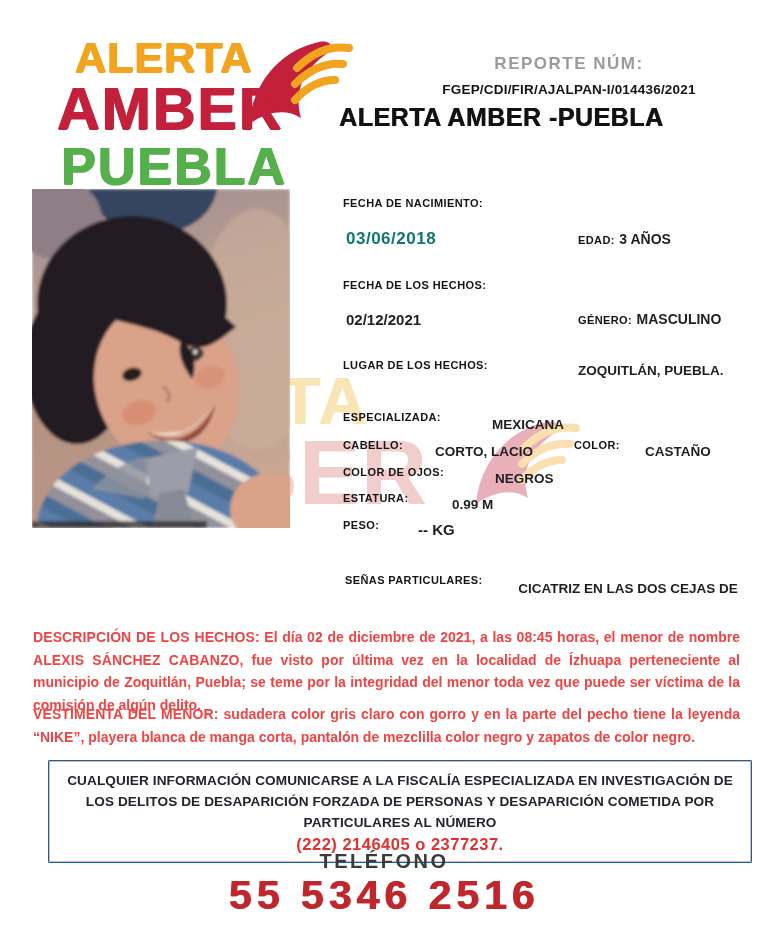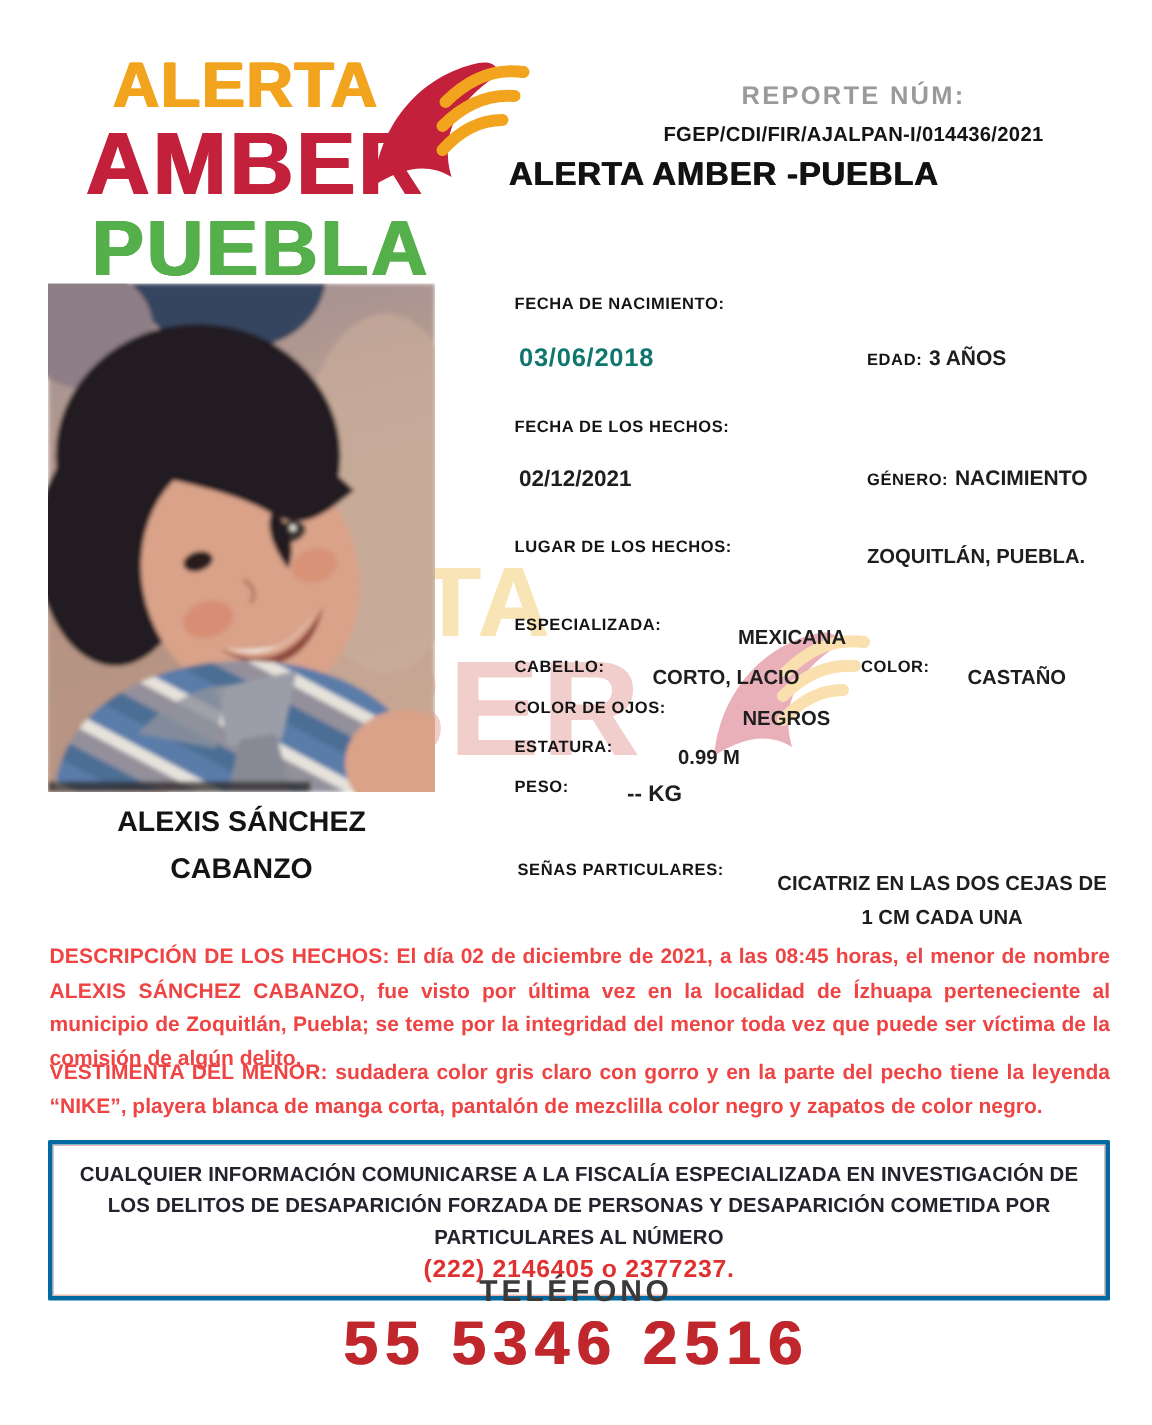--- a/index.html
+++ b/index.html
@@ -16,21 +16,21 @@
   .logo-alerta{left:20px;top:6px;font-size:43px;color:#F2A41E;letter-spacing:1px;}
   .logo-amber{left:2px;top:50px;font-size:59px;color:#C2203B;letter-spacing:2px;}
   .logo-puebla{left:6px;top:110px;font-size:52px;color:#55AF4B;letter-spacing:2px;}
   .logo-swoosh{left:178px;top:-2px;width:126px;height:104px;z-index:0;}
   .logo span{z-index:1;}
 
   
   .report-head{left:414px;top:54px;width:310px;text-align:center;}
   .report-label{font-size:17px;font-weight:bold;color:#9A9A9A;letter-spacing:1.5px;}
   .report-number{margin-top:8px;font-size:13.5px;font-weight:bold;color:#141414;letter-spacing:0.2px;}
-  .page-title{left:339px;top:103px;font-size:22px;font-weight:bold;color:#121212;letter-spacing:0.5px;
+  .page-title{left:339px;top:103px;font-size:25px;font-weight:bold;color:#121212;letter-spacing:0.5px;
     text-shadow:0.6px 0 #121212;}
 
   
   .watermark{left:88px;top:368px;z-index:1;line-height:1;}
   .wm1{font-size:66px;font-weight:bold;color:#F4CE79;opacity:0.55;letter-spacing:3px;
     text-shadow:1px 0 currentColor;}
   .wm2{margin-top:-6px;font-size:90px;font-weight:bold;color:#DE8B85;opacity:0.42;letter-spacing:2px;
     text-shadow:1px 0 currentColor;}
   .wm-swoosh{position:absolute;left:372px;top:40px;width:126px;height:104px;opacity:0.35;}
 
@@ -49,21 +49,21 @@
   .inline-pair{z-index:2;white-space:nowrap;}
   .marks-value{width:232px;text-align:center;line-height:23px;white-space:normal;}
 
   
   .para{left:33px;width:707px;font-size:14px;line-height:1.62;color:#ef4444;text-align:justify;z-index:2;font-weight:bold;}
   .para b{letter-spacing:0.1px;}
   .desc-para{top:626px;}
   .vest-para{top:703px;}
 
   
-  .notice-box{left:32px;top:760px;width:678px;border:3px solid #0369a1;border-radius:1px;
+  .notice-box{left:48px;top:760px;width:678px;border:1px solid #0369a1;border-radius:1px;
     padding:9px 12px 8px 12px;z-index:2;box-shadow:inset 0 0 0 1px #E8B7B2;}
   .notice-text{font-size:13.6px;font-weight:bold;color:#23232D;text-align:center;line-height:1.55;letter-spacing:0.1px;}
   .notice-phone{margin-top:2px;font-size:16.5px;font-weight:bold;color:#E03131;text-align:center;letter-spacing:0.5px;}
 
   
   .phone-label{left:0;top:850px;width:768px;text-align:center;font-size:20px;font-weight:bold;
     color:#3A3A3A;letter-spacing:2.5px;z-index:2;}
   .phone-number{left:0;top:872px;width:768px;text-align:center;font-size:41px;font-weight:bold;
     color:#C0272D;letter-spacing:5px;z-index:2;text-shadow:1px 0 currentColor;}
 </style>
@@ -151,39 +151,35 @@
         <path d="M112,270 L166,258 L156,304 L120,308 Z" fill="#9B9EA8"></path>
         <path d="M128,304 L120,339 L162,339 L152,300 Z" fill="#878A94"></path>
         <path d="M60,300 C80,278 104,268 118,268 L112,310 Z" fill="#8F929C" opacity="0.8"></path>
 
         <ellipse cx="238" cy="320" rx="40" ry="36" fill="#D9A289"></ellipse>
 
         <rect x="0" y="332" width="175" height="7" fill="#2E2A2A" opacity="0.75"></rect>
       </g>
     </svg>
   </div>
-  <div class="abs child-name">
-    <div>ALEXIS SÁNCHEZ</div>
-    <div>CABANZO</div>
-  </div>
 
   <div class="abs lbl" style="left:343px;top:197px">FECHA DE NACIMIENTO:</div>
   <div class="abs val val-red" style="left:346px;top:229px">03/06/2018</div>
 
   <div class="abs inline-pair" style="left:578px;top:230px">
     <span class="lbl">EDAD:</span>
     <span class="val">3 AÑOS</span>
   </div>
 
   <div class="abs lbl" style="left:343px;top:279px">FECHA DE LOS HECHOS:</div>
   <div class="abs val" style="left:346px;top:311px;font-size:15px">02/12/2021</div>
 
   <div class="abs inline-pair" style="left:578px;top:310px">
     <span class="lbl">GÉNERO:</span>
-    <span class="val">NACIMIENTO</span>
+    <span class="val">MASCULINO</span>
   </div>
 
   <div class="abs lbl" style="left:343px;top:359px">LUGAR DE LOS HECHOS:</div>
   <div class="abs val val-sm" style="left:578px;top:363px">ZOQUITLÁN, PUEBLA.</div>
 
   <div class="abs lbl" style="left:343px;top:411px">ESPECIALIZADA:</div>
   <div class="abs val val-sm" style="left:492px;top:417px">MEXICANA</div>
 
   <div class="abs lbl" style="left:343px;top:439px">CABELLO:</div>
   <div class="abs val val-sm" style="left:435px;top:444px">CORTO, LACIO</div>
@@ -195,21 +191,20 @@
 
   <div class="abs lbl" style="left:343px;top:492px">ESTATURA:</div>
   <div class="abs val val-sm" style="left:452px;top:497px">0.99 M</div>
 
   <div class="abs lbl" style="left:343px;top:519px">PESO:</div>
   <div class="abs val" style="left:418px;top:521px;font-size:15px">-- KG</div>
 
   <div class="abs lbl" style="left:345px;top:574px">SEÑAS PARTICULARES:</div>
   <div class="abs val val-sm marks-value" style="left:512px;top:577px">
     <div>CICATRIZ EN LAS DOS CEJAS DE</div>
-    <div>1 CM CADA UNA</div>
   </div>
 
   <div class="abs para desc-para">
     <b>DESCRIPCIÓN DE LOS HECHOS</b><span>: El día 02 de diciembre de 2021, a las 08:45 horas, el menor de nombre </span><b>ALEXIS SÁNCHEZ CABANZO,</b><span> fue visto por última vez en la localidad de Ízhuapa perteneciente al municipio de Zoquitlán, Puebla; se teme por la integridad del menor toda vez que puede ser víctima de la comisión de algún delito.</span>
   </div>
 
   <div class="abs para vest-para">
     <b>VESTIMENTA DEL MENOR:</b><span> sudadera color gris claro con gorro y en la parte del pecho tiene la leyenda “NIKE”, playera blanca de manga corta, pantalón de mezclilla color negro y zapatos de color negro.</span>
   </div>
 

